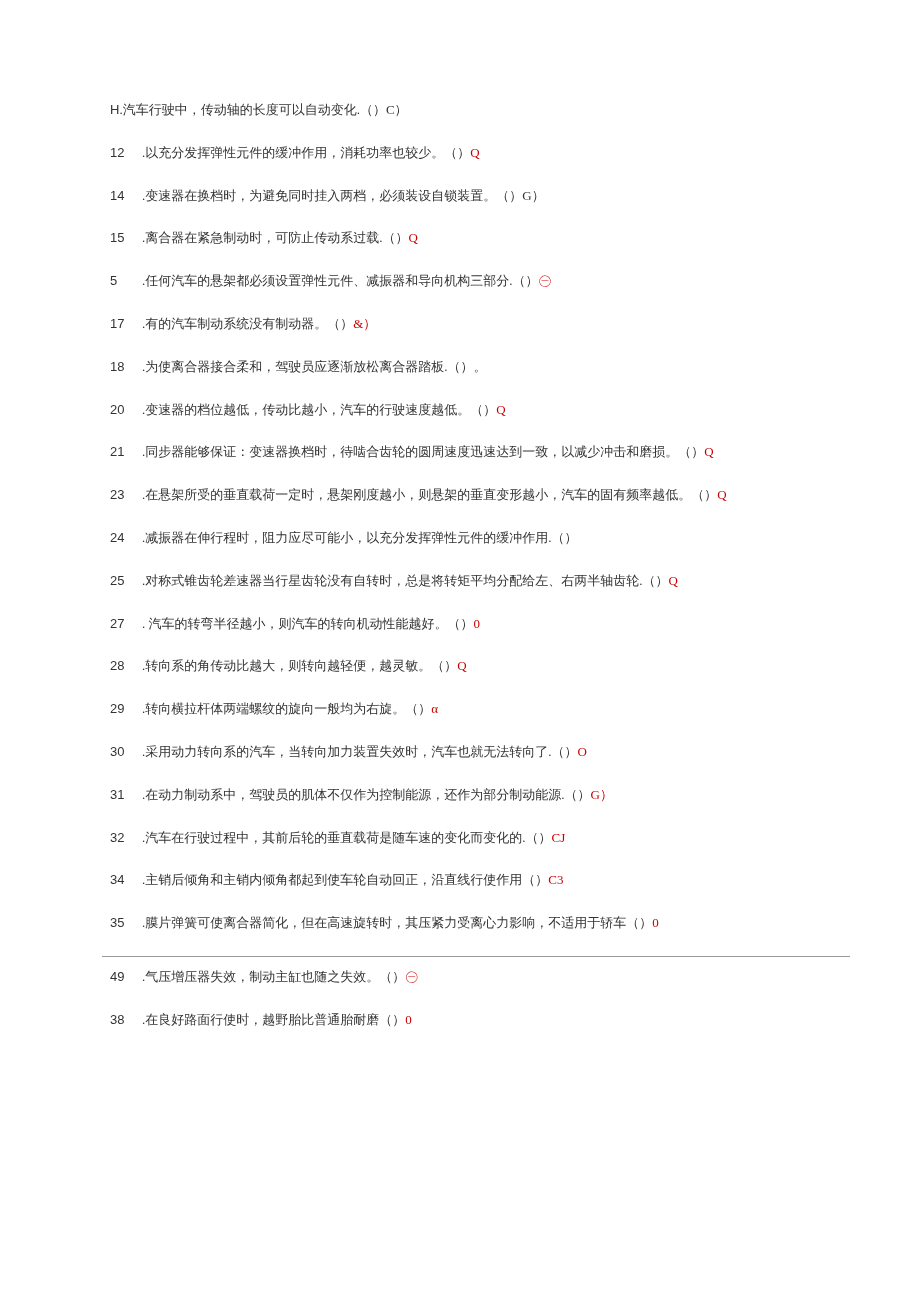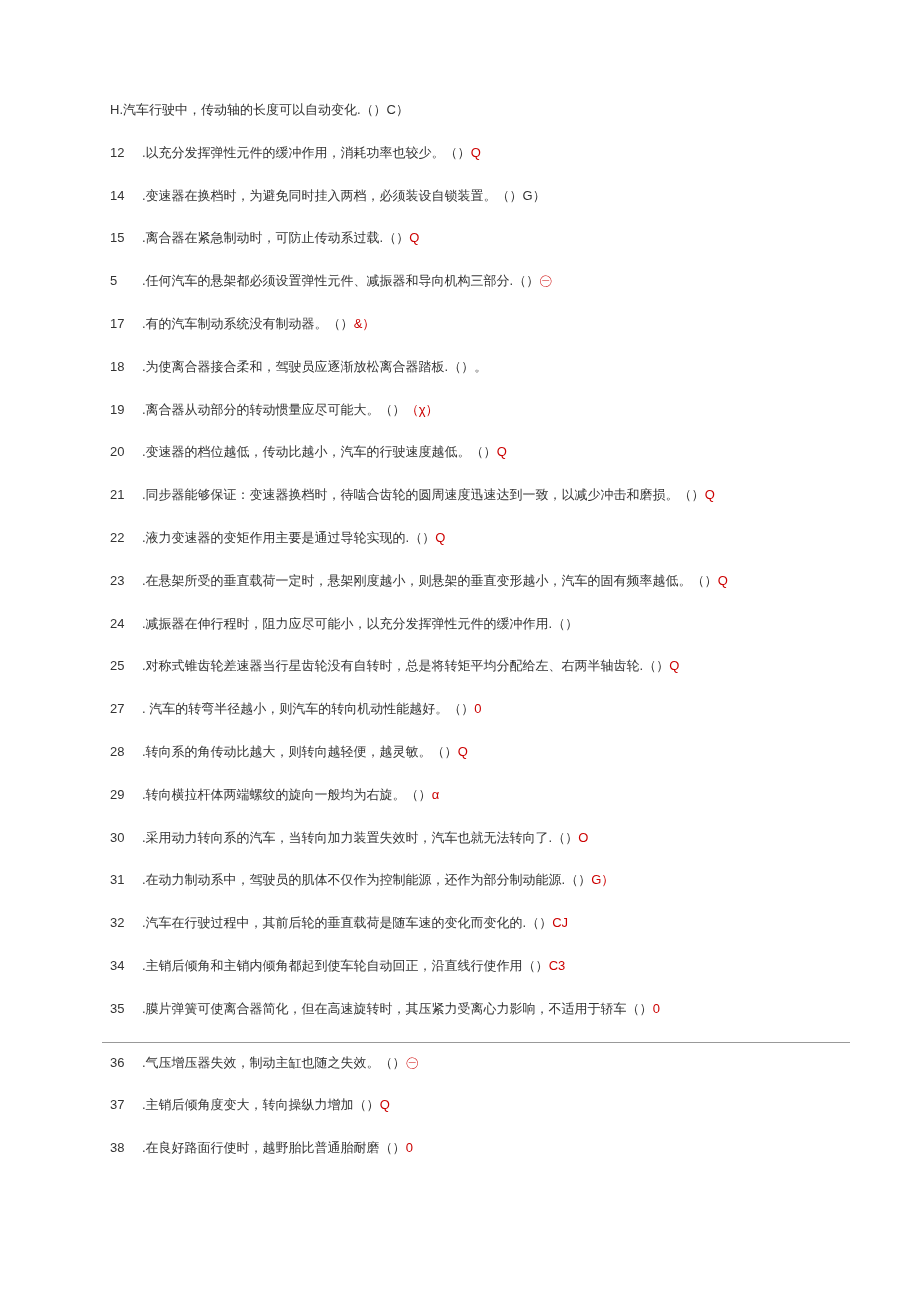--- a/index.html
+++ b/index.html
@@ -20,20 +20,21 @@
     .item.first {
       margin-bottom: 22px;
     }
     .num {
       min-width: 32px;
       text-align: left;
       padding-right: 10px;
     }
     .text {
       flex: 1;
+      font-family: Liberation Serif, serif;
     }
     .mark {
       color: #c00;
     }
     .divider {
       border: none;
       border-top: 1px solid #999;
       margin: 4px -40px 10px -8px;
     }
     .first .num { min-width: 0; padding-right: 0; }
@@ -64,34 +65,26 @@
     </div>
     <div class="item">
       <span class="num">17</span>
       <span class="text"><span>.有的汽车制动系统没有制动器。（）</span><span class="mark">&amp;）</span></span>
     </div>
     <div class="item">
       <span class="num">18</span>
       <span class="text"><span>.为使离合器接合柔和，驾驶员应逐渐放松离合器踏板.（）。</span><span class="mark"></span></span>
     </div>
     <div class="item">
-      <span class="num">19</span>
-      <span class="text"><span>.离合器从动部分的转动惯量应尽可能大。（）</span><span class="mark">（χ）</span></span>
-    </div>
-    <div class="item">
       <span class="num">20</span>
       <span class="text"><span>.变速器的档位越低，传动比越小，汽车的行驶速度越低。（）</span><span class="mark">Q</span></span>
     </div>
     <div class="item">
       <span class="num">21</span>
       <span class="text"><span>.同步器能够保证：变速器换档时，待啮合齿轮的圆周速度迅速达到一致，以减少冲击和磨损。（）</span><span class="mark">Q</span></span>
-    </div>
-    <div class="item">
-      <span class="num">22</span>
-      <span class="text"><span>.液力变速器的变矩作用主要是通过导轮实现的.（）</span><span class="mark">Q</span></span>
     </div>
     <div class="item">
       <span class="num">23</span>
       <span class="text"><span>.在悬架所受的垂直载荷一定时，悬架刚度越小，则悬架的垂直变形越小，汽车的固有频率越低。（）</span><span class="mark">Q</span></span>
     </div>
     <div class="item">
       <span class="num">24</span>
       <span class="text"><span>.减振器在伸行程时，阻力应尽可能小，以充分发挥弹性元件的缓冲作用.（）</span><span class="mark"></span></span>
     </div>
     <div class="item">
@@ -125,24 +118,20 @@
     <div class="item">
       <span class="num">34</span>
       <span class="text"><span>.主销后倾角和主销内倾角都起到使车轮自动回正，沿直线行使作用（）</span><span class="mark">C3</span></span>
     </div>
     <div class="item">
       <span class="num">35</span>
       <span class="text"><span>.膜片弹簧可使离合器简化，但在高速旋转时，其压紧力受离心力影响，不适用于轿车（）</span><span class="mark">0</span></span>
     </div>
     <hr class="divider">
     <div class="item">
-      <span class="num">36</span>
+      <span class="num">49</span>
       <span class="text"><span>.气压增压器失效，制动主缸也随之失效。（）</span><span class="mark">㊀</span></span>
-    </div>
-    <div class="item">
-      <span class="num">37</span>
-      <span class="text"><span>.主销后倾角度变大，转向操纵力增加（）</span><span class="mark">Q</span></span>
     </div>
     <div class="item">
       <span class="num">38</span>
       <span class="text"><span>.在良好路面行使时，越野胎比普通胎耐磨（）</span><span class="mark">0</span></span>
     </div>
   </div>
 
 </body></html>

